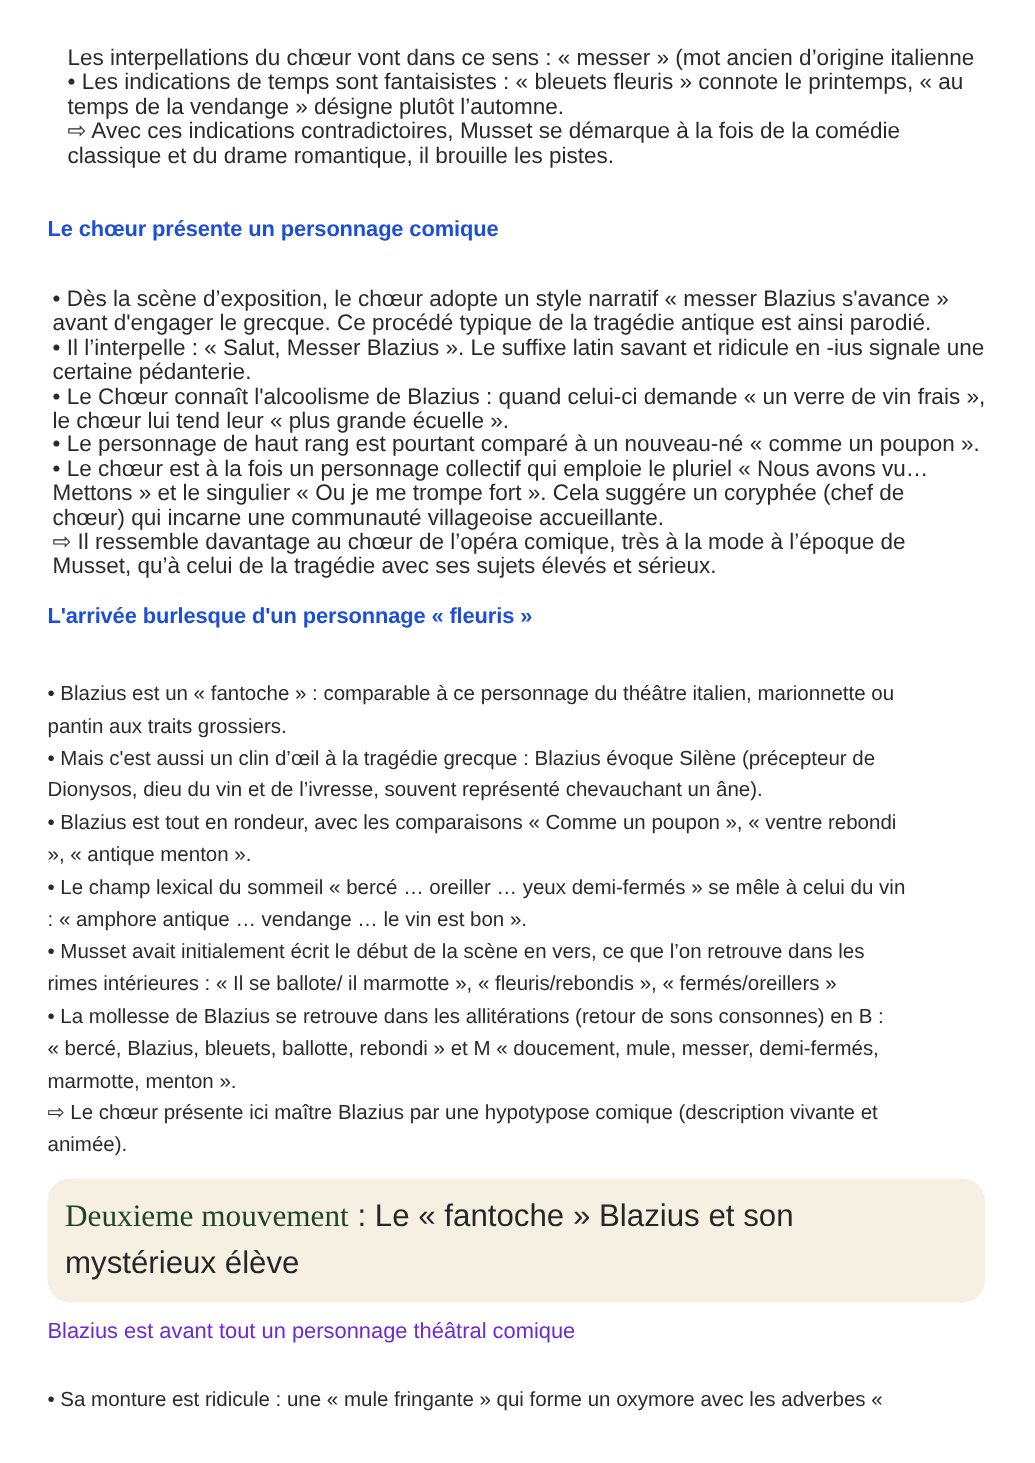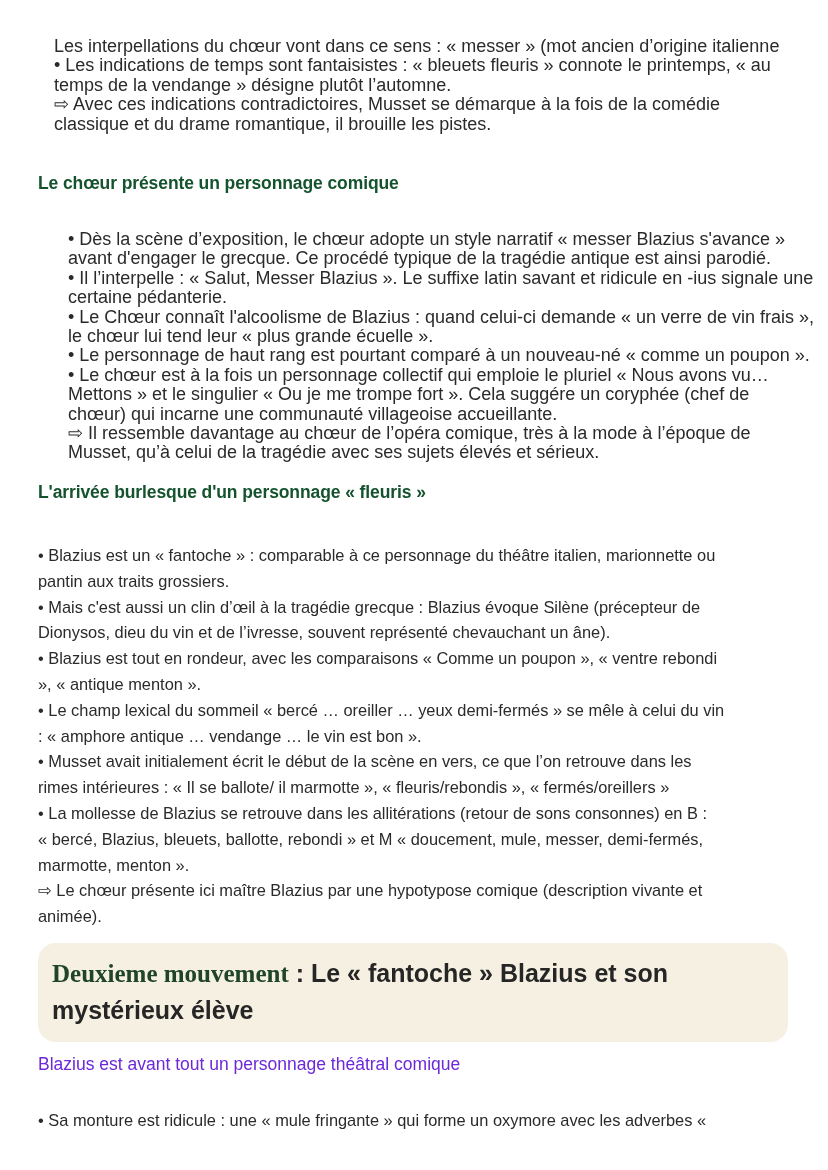--- a/index.html
+++ b/index.html
@@ -6,21 +6,21 @@
   body {
     width: 828px; height: 1170px; overflow: hidden;
     font-family: "Liberation Sans", sans-serif;
     color: #2a2a2a;
   }
   .page { position: relative; padding: 0 38px; }
   .block-tight { font-size: 18px; line-height: 19.4px; margin-left: 16px; }
   .block-loose { font-size: 16.4px; line-height: 25.8px; }
   .line { display: block; white-space: nowrap; }
   .h3 {
-    font-size: 17.5px; font-weight: 600; color: #14532d;
+    font-size: 17.5px; font-weight: 600; color: #1d4ed8;
     letter-spacing: -0.1px;
   }
   .callout {
     background: #f5f0e1; border-radius: 18px;
     padding: 12px 14px 14px 14px;
     font-size: 25px; line-height: 36px; color: #262626;
     margin-left: 0; width: 722px;
   }
   .callout .lead { font-family: "Liberation Serif", serif; color: #1f4428; }
   .h3b { font-size: 17.5px; font-weight: 400; color: #6d28d9; text-align: right; }
@@ -33,21 +33,21 @@
   <div class="block-tight" style="position:absolute; top:37px; left:38px;">
     <span class="line">Les interpellations du chœur vont dans ce sens : « messer » (mot ancien d’origine italienne</span>
     <span class="line">• Les indications de temps sont fantaisistes : « bleuets fleuris » connote le printemps, « au</span>
     <span class="line">temps de la vendange » désigne plutôt l’automne.</span>
     <span class="line">⇨ Avec ces indications contradictoires, Musset se démarque à la fois de la comédie</span>
     <span class="line">classique et du drame romantique, il brouille les pistes.</span>
   </div>
 
   <div class="h3" style="position:absolute; top:173px; left:38px;">Le chœur présente un personnage comique</div>
 
-  <div class="block-tight" style="position:absolute; top:230px; left:52px;">
+  <div class="block-tight" style="position:absolute; top:230px; left:26px;">
     <span class="line">• Dès la scène d’exposition, le chœur adopte un style narratif « messer Blazius s'avance »</span>
     <span class="line">avant d'engager le grecque. Ce procédé typique de la tragédie antique est ainsi parodié.</span>
     <span class="line">• Il l’interpelle : « Salut, Messer Blazius ». Le suffixe latin savant et ridicule en -ius signale une</span>
     <span class="line">certaine pédanterie.</span>
     <span class="line">• Le Chœur connaît l'alcoolisme de Blazius : quand celui-ci demande « un verre de vin frais »,</span>
     <span class="line">le chœur lui tend leur « plus grande écuelle ».</span>
     <span class="line">• Le personnage de haut rang est pourtant comparé à un nouveau-né « comme un poupon ».</span>
     <span class="line">• Le chœur est à la fois un personnage collectif qui emploie le pluriel « Nous avons vu…</span>
     <span class="line">Mettons » et le singulier « Ou je me trompe fort ». Cela suggére un coryphée (chef de</span>
     <span class="line">chœur) qui incarne une communauté villageoise accueillante.</span>
@@ -68,21 +68,21 @@
     <span class="line">: « amphore antique … vendange … le vin est bon ».</span>
     <span class="line">• Musset avait initialement écrit le début de la scène en vers, ce que l’on retrouve dans les</span>
     <span class="line">rimes intérieures : « Il se ballote/ il marmotte », « fleuris/rebondis », « fermés/oreillers »</span>
     <span class="line">• La mollesse de Blazius se retrouve dans les allitérations (retour de sons consonnes) en B :</span>
     <span class="line">« bercé, Blazius, bleuets, ballotte, rebondi » et M « doucement, mule, messer, demi-fermés,</span>
     <span class="line">marmotte, menton ».</span>
     <span class="line">⇨ Le chœur présente ici maître Blazius par une hypotypose comique (description vivante et</span>
     <span class="line">animée).</span>
   </div>
 
-  <div class="callout" style="position:absolute; top:943px; left:38px;font-weight:bold;">
+  <div class="callout" style="position:absolute; top:943px; left:38px;">
     <span class="line">
       <span class="lead">Deuxieme mouvement</span><span> : </span><span>Le « fantoche » Blazius et son</span>
     </span>
     <span class="line">mystérieux élève</span>
   </div>
 
   <div class="h3b" style="position:absolute; top:1054px; left:38px;">Blazius est avant tout un personnage théâtral comique</div>
 
   <div class="block-loose" style="position:absolute; top:1108px; left:38px;">
     <span class="line">• Sa monture est ridicule : une « mule fringante » qui forme un oxymore avec les adverbes «</span>

